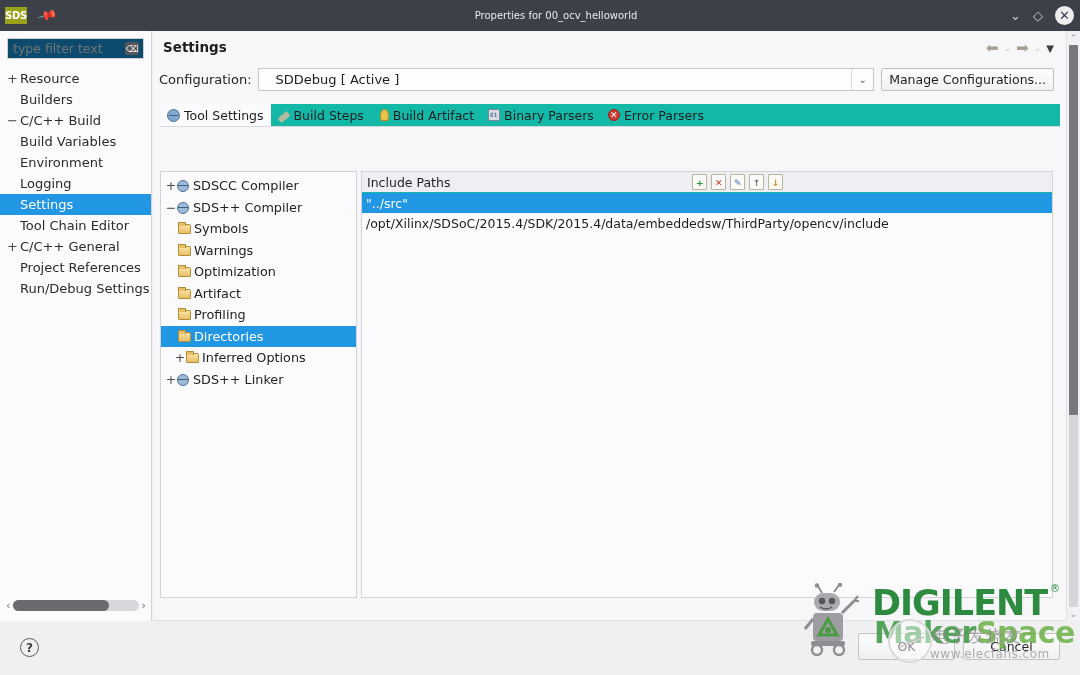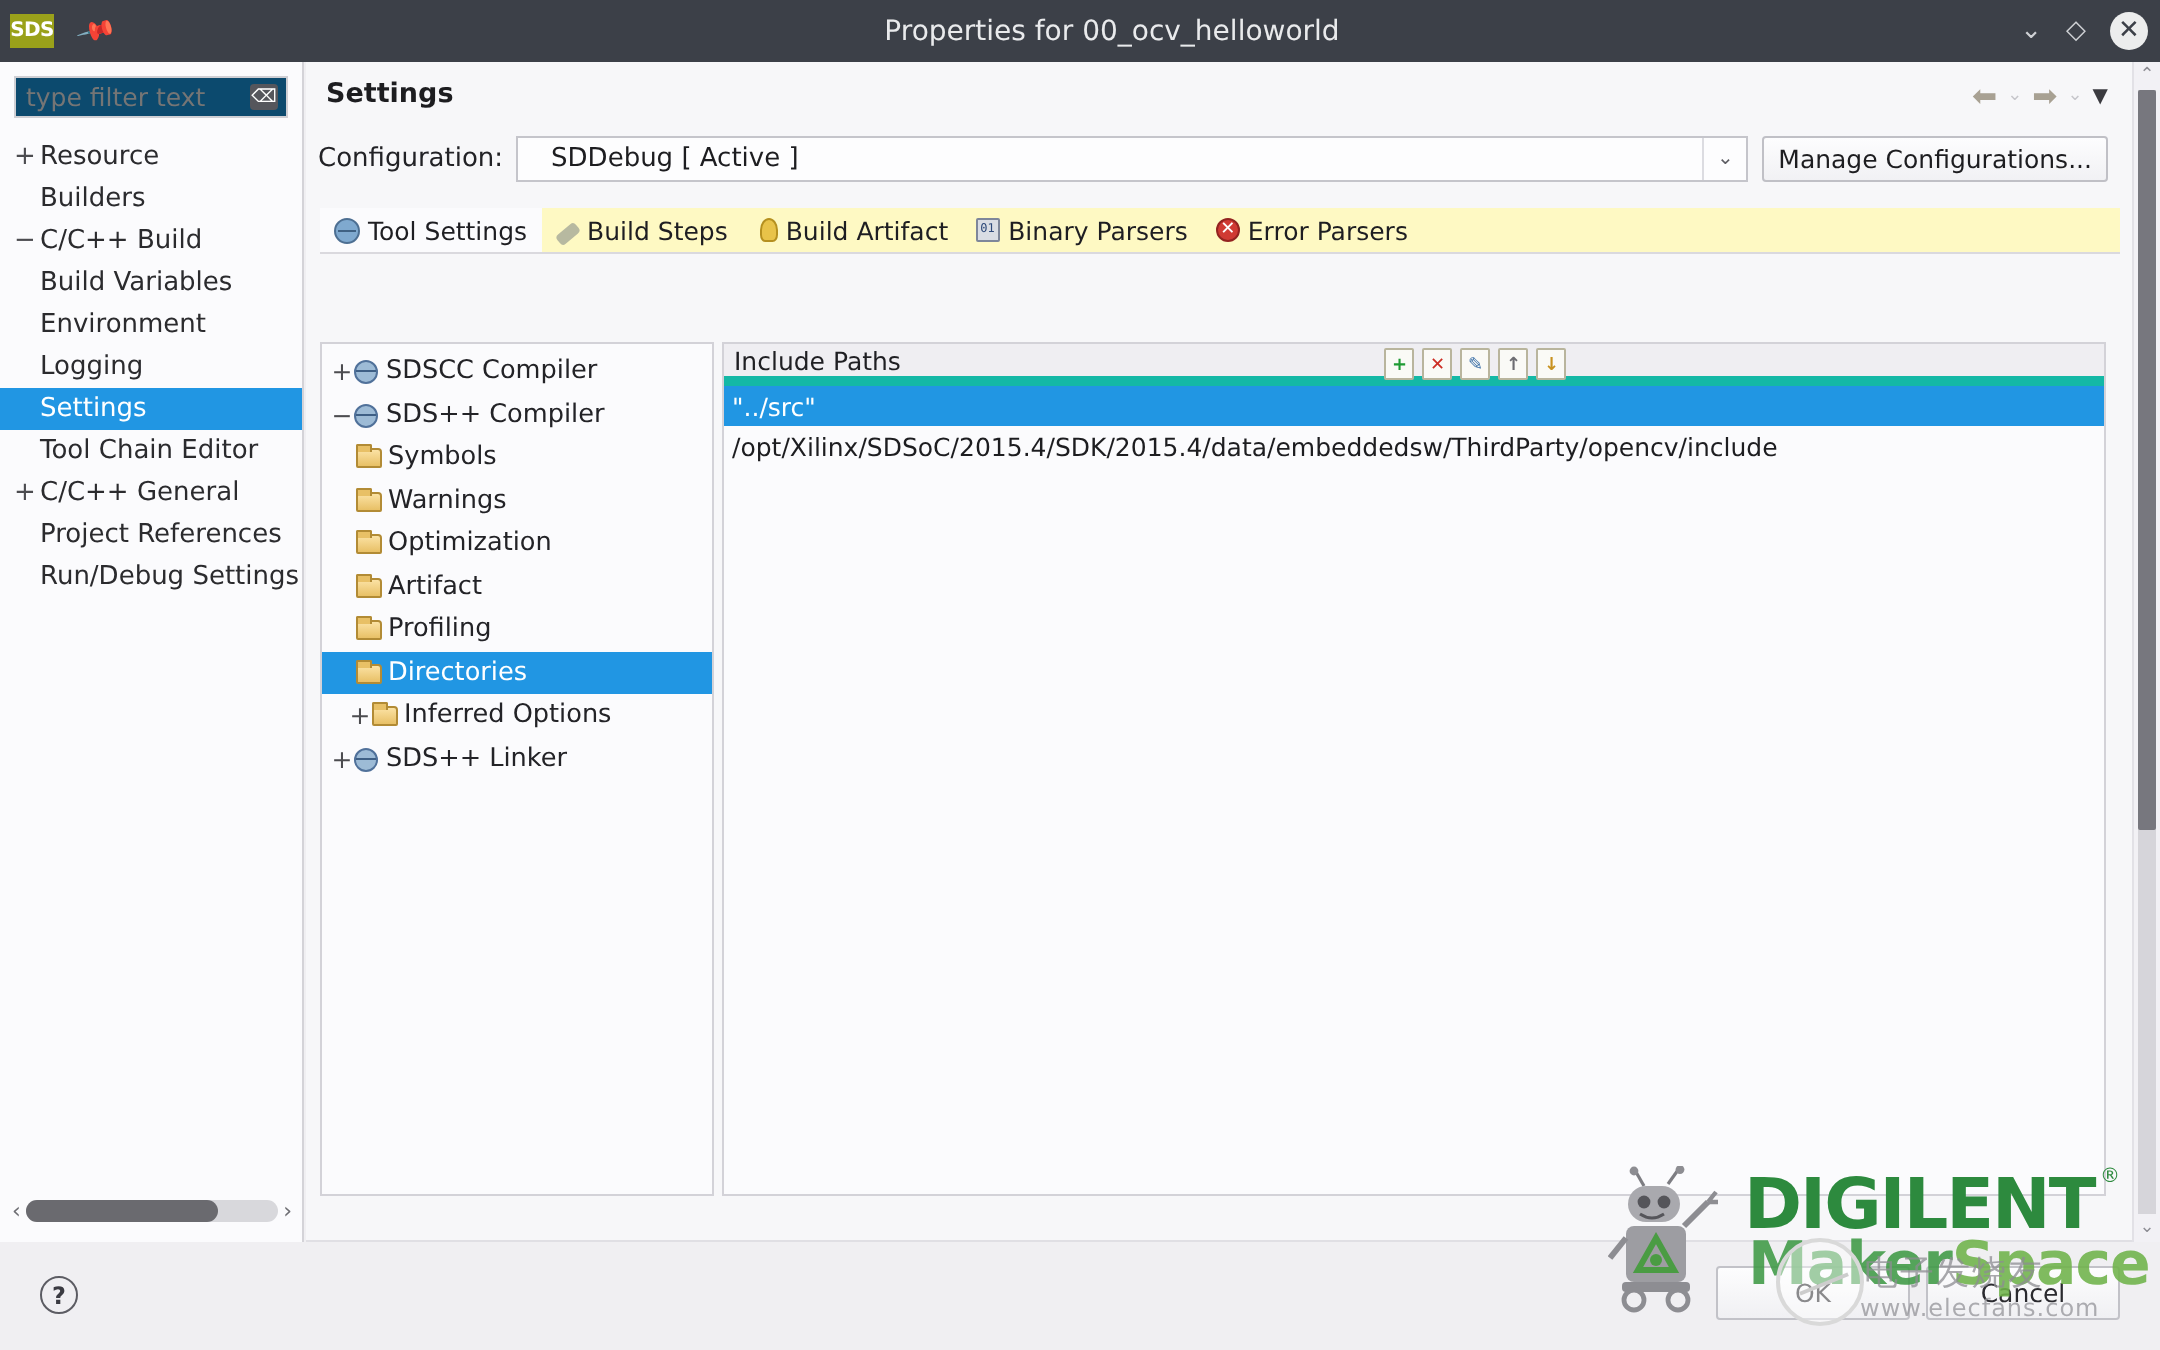--- a/index.html
+++ b/index.html
@@ -32,21 +32,21 @@
     margin-left: 13px;
     color: #d9dadd; font-size: 13px;
     transform: rotate(30deg);
     display: inline-block;
   }
   .title-text {
     position: absolute;
     left: 0; right: 0;
     text-align: center;
     color: #e9eaec;
-    font-size: 14px;
+    font-size: 10px;
     margin-left: 32px;
   }
   .title-ctrls {
     position: absolute; right: 6px; top: 0;
     height: 31px; display: flex; align-items: center; gap: 12px;
   }
   .tc { color: #cfd1d5; font-size: 13px; line-height: 1; cursor: default; }
   .tc.close {
     width: 19px; height: 19px; border-radius: 50%;
     background: #eceded; color: #3c4048;
@@ -152,21 +152,21 @@
     background: linear-gradient(#fdfdfe,#f1f1f4);
     font-size: 12.5px; color: #1d1d20;
     display: flex; align-items: center; padding: 0 7px;
     white-space: nowrap;
   }
 
   
   .tabbar {
     margin: 11px 6px 0 7px;
     height: 23px;
-    background: #fef9c3;
+    background: #14b8a6;
     display: flex; align-items: stretch;
     border-bottom: 1px solid #dad9de;
   }
   .tab {
     display: flex; align-items: center; gap: 4px;
     padding: 0 7px; font-size: 12.5px; color: #1e1e22;
     white-space: nowrap;
   }
   .tab.active { background: #fbfbfd; }
   .tab-ic { width: 13px; height: 13px; display: inline-block; position: relative; }
@@ -247,21 +247,21 @@
   .m-ind2 { padding-left: 13px; }
 
   .right-pane {
     flex: 1; margin-left: 4px;
     background: #fbfbfd;
     border: 1px solid #d3d2d8;
     display: flex; flex-direction: column;
   }
   .ip-header {
     height: 21px; background: #efeef2;
-    border-bottom: 5px solid #14b8a6;
+    border-bottom: 1px solid #14b8a6;
     display: flex; align-items: center;
     padding-left: 5px; position: relative;
     font-size: 12.5px; color: #1f1f23;
   }
   .ip-tools {
     position: absolute; left: 330px; top: 2px;
     display: flex; gap: 4px; align-items: center;
   }
   .ip-btn {
     width: 15px; height: 16px; position: relative;

